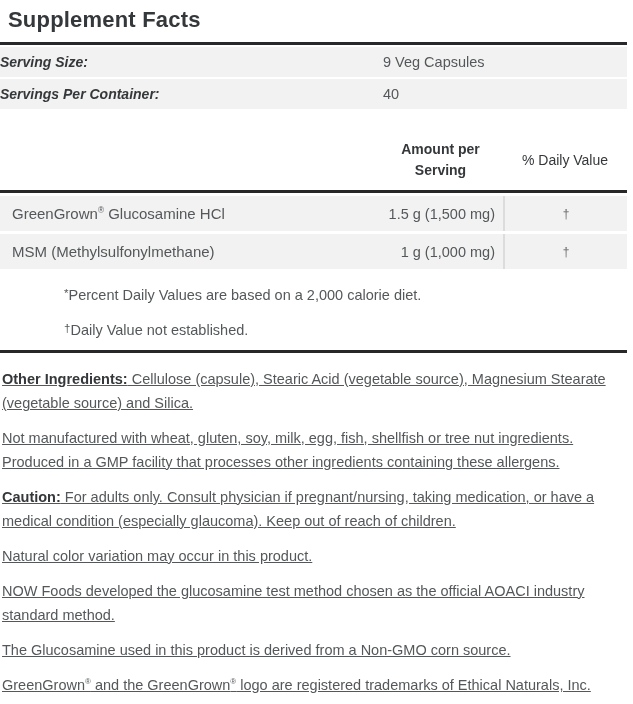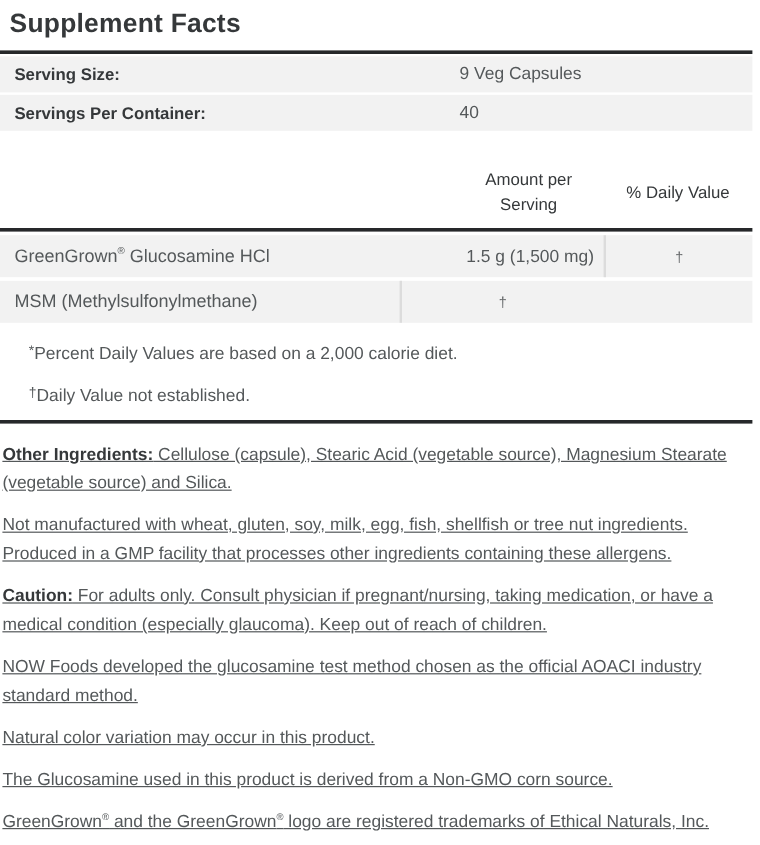--- a/index.html
+++ b/index.html
@@ -40,42 +40,42 @@
   
   .serving-row {
     display: grid;
     grid-template-columns: 380px 1fr;
     align-items: center;
     height: 30px;
     background: var(--row-background);
     margin-top: 2px;
   }
   .serving-row .s-label {
-    padding-left: 12px;
     font-weight: 700;
     font-size: 14px;
     color: var(--heading-text);
+    font-style: italic;
   }
   .serving-row .s-value {
     font-size: 14.5px;
     padding-left: 3px;
   }
 
   
   .table-header {
     display: grid;
     grid-template-columns: 1fr 170px 124px;
     align-items: center;
     margin-top: 30px;
     padding-bottom: 9px;
   }
   .amount-header {
     text-align: center;
     padding-left: 45px;
-    font-weight: 400;
+    font-weight: 700;
     font-size: 14px;
     line-height: 21px;
     color: var(--heading-text);
   }
   .dv-header {
     text-align: center;
     font-weight: 400;
     font-size: 14px;
     color: var(--heading-text);
   }
@@ -116,20 +116,21 @@
     vertical-align: super;
     line-height: 0;
   }
 
   
   .footnote {
     padding-left: 24px;
     font-size: 14.5px;
     margin-top: 14px;
     line-height: 20px;
+    margin-left: 40px;
   }
   .footnote + .footnote { margin-top: 13px; }
   .fn-marker {
     font-size: 0.8em;
     vertical-align: 0.25em;
   }
   .rule-after-footnotes { margin-top: 10px; }
 
   
   .notes { margin-top: 14px; }
@@ -178,20 +179,21 @@
     <div class="nutrient-row">
       <div class="n-name">
         <span><span>GreenGrown</span><span class="reg-mark">®</span><span> Glucosamine HCl</span></span>
       </div>
       <div class="n-amount">1.5 g (1,500 mg)</div>
       <div class="n-dv">†</div>
     </div>
 
     <div class="nutrient-row">
       <div class="n-name">MSM (Methylsulfonylmethane)</div>
+      <div class="n-amount">1 g (1,000 mg)</div>
       <div class="n-dv">†</div>
     </div>
 
     <div class="footnote">
       <span class="fn-marker">*</span><span>Percent Daily Values are based on a 2,000 calorie diet.</span>
     </div>
 
     <div class="footnote">
       <span class="fn-marker">†</span><span>Daily Value not established.</span>
     </div>
@@ -199,23 +201,23 @@
     <div class="thick-rule rule-after-footnotes"></div>
 
     <div class="notes">
 
       <p class="note"><span class="lead">Other Ingredients:</span><span> Cellulose (capsule), Stearic Acid (vegetable source), Magnesium Stearate (vegetable source) and Silica.</span></p>
 
       <p class="note">Not manufactured with wheat, gluten, soy, milk, egg, fish, shellfish or tree nut ingredients. Produced in a GMP facility that processes other ingredients containing these allergens.</p>
 
       <p class="note"><span class="lead">Caution:</span><span> For adults only. Consult physician if pregnant/nursing, taking medication, or have a medical condition (especially glaucoma). Keep out of reach of children.</span></p>
 
+      <p class="note">Natural color variation may occur in this product.</p>
+
       <p class="note">NOW Foods developed the glucosamine test method chosen as the official AOACI industry standard method.</p>
-
-      <p class="note">Natural color variation may occur in this product.</p>
 
       <p class="note">The Glucosamine used in this product is derived from a Non-GMO corn source.</p>
 
       <p class="note"><span>GreenGrown</span><span class="reg-mark">®</span><span> and the GreenGrown</span><span class="reg-mark">®</span><span> logo are registered trademarks of Ethical Naturals, Inc.</span></p>
 
     </div>
   </div>
 </div>
 
 </body></html>

